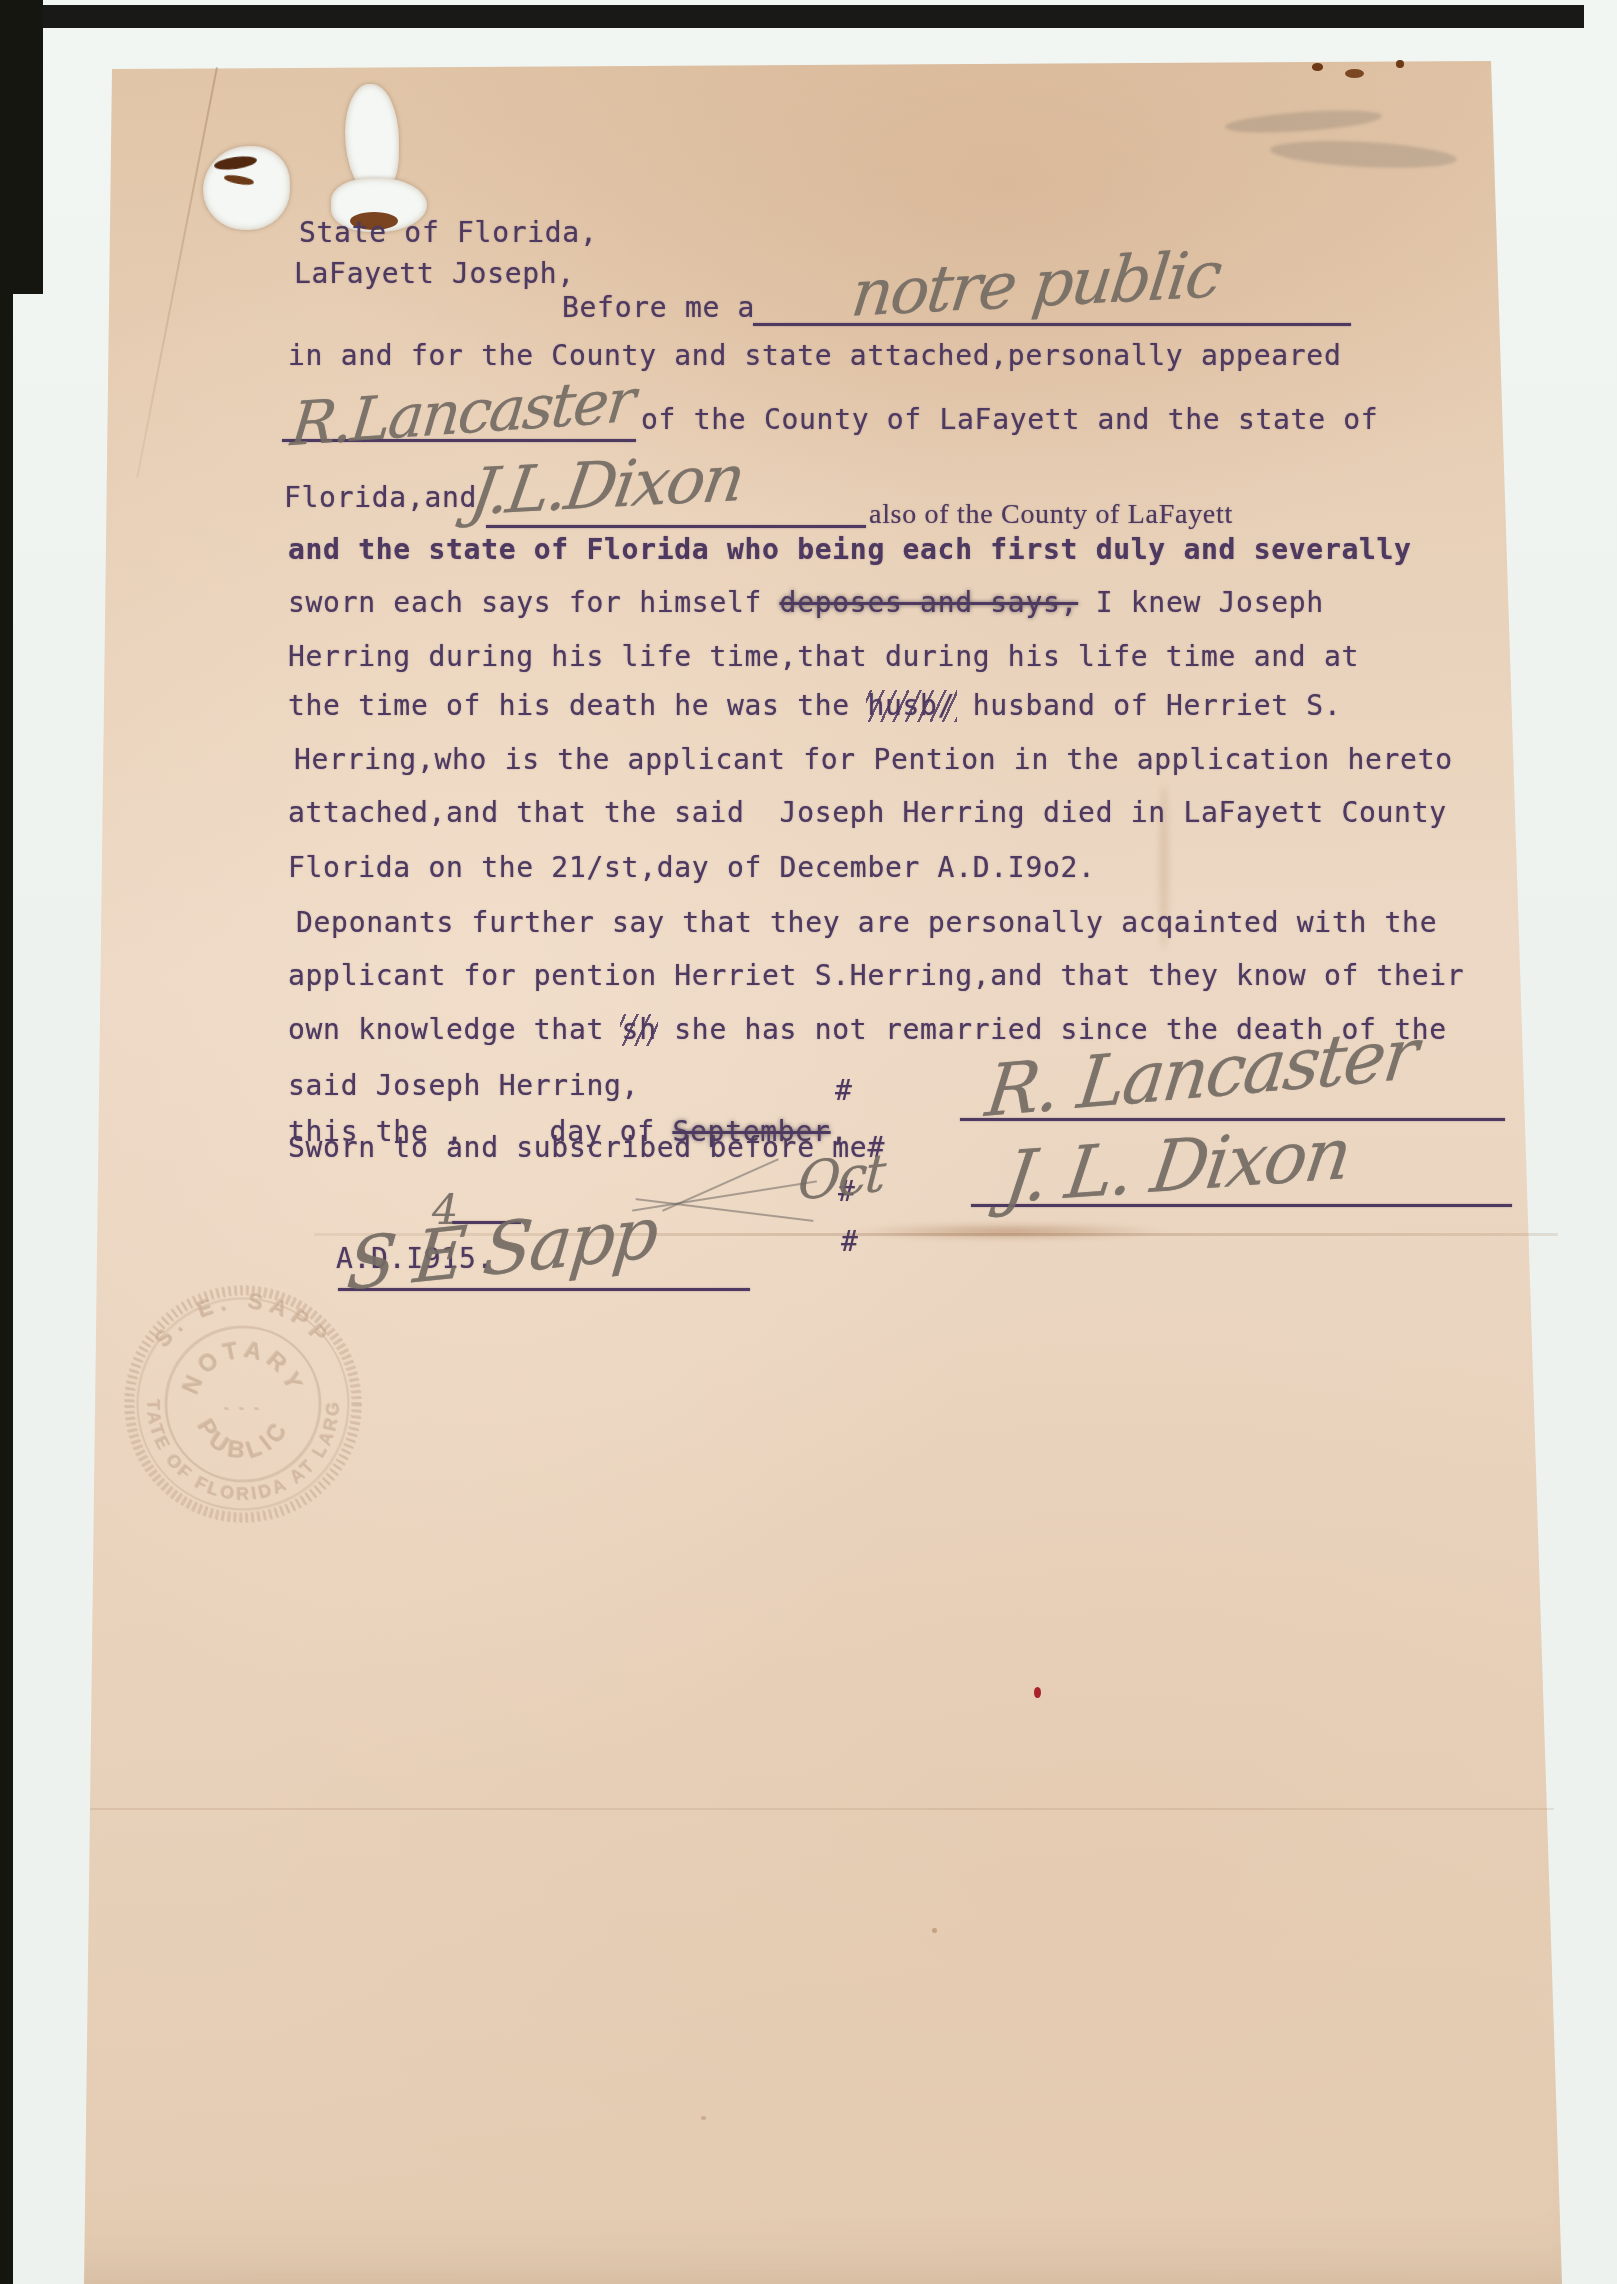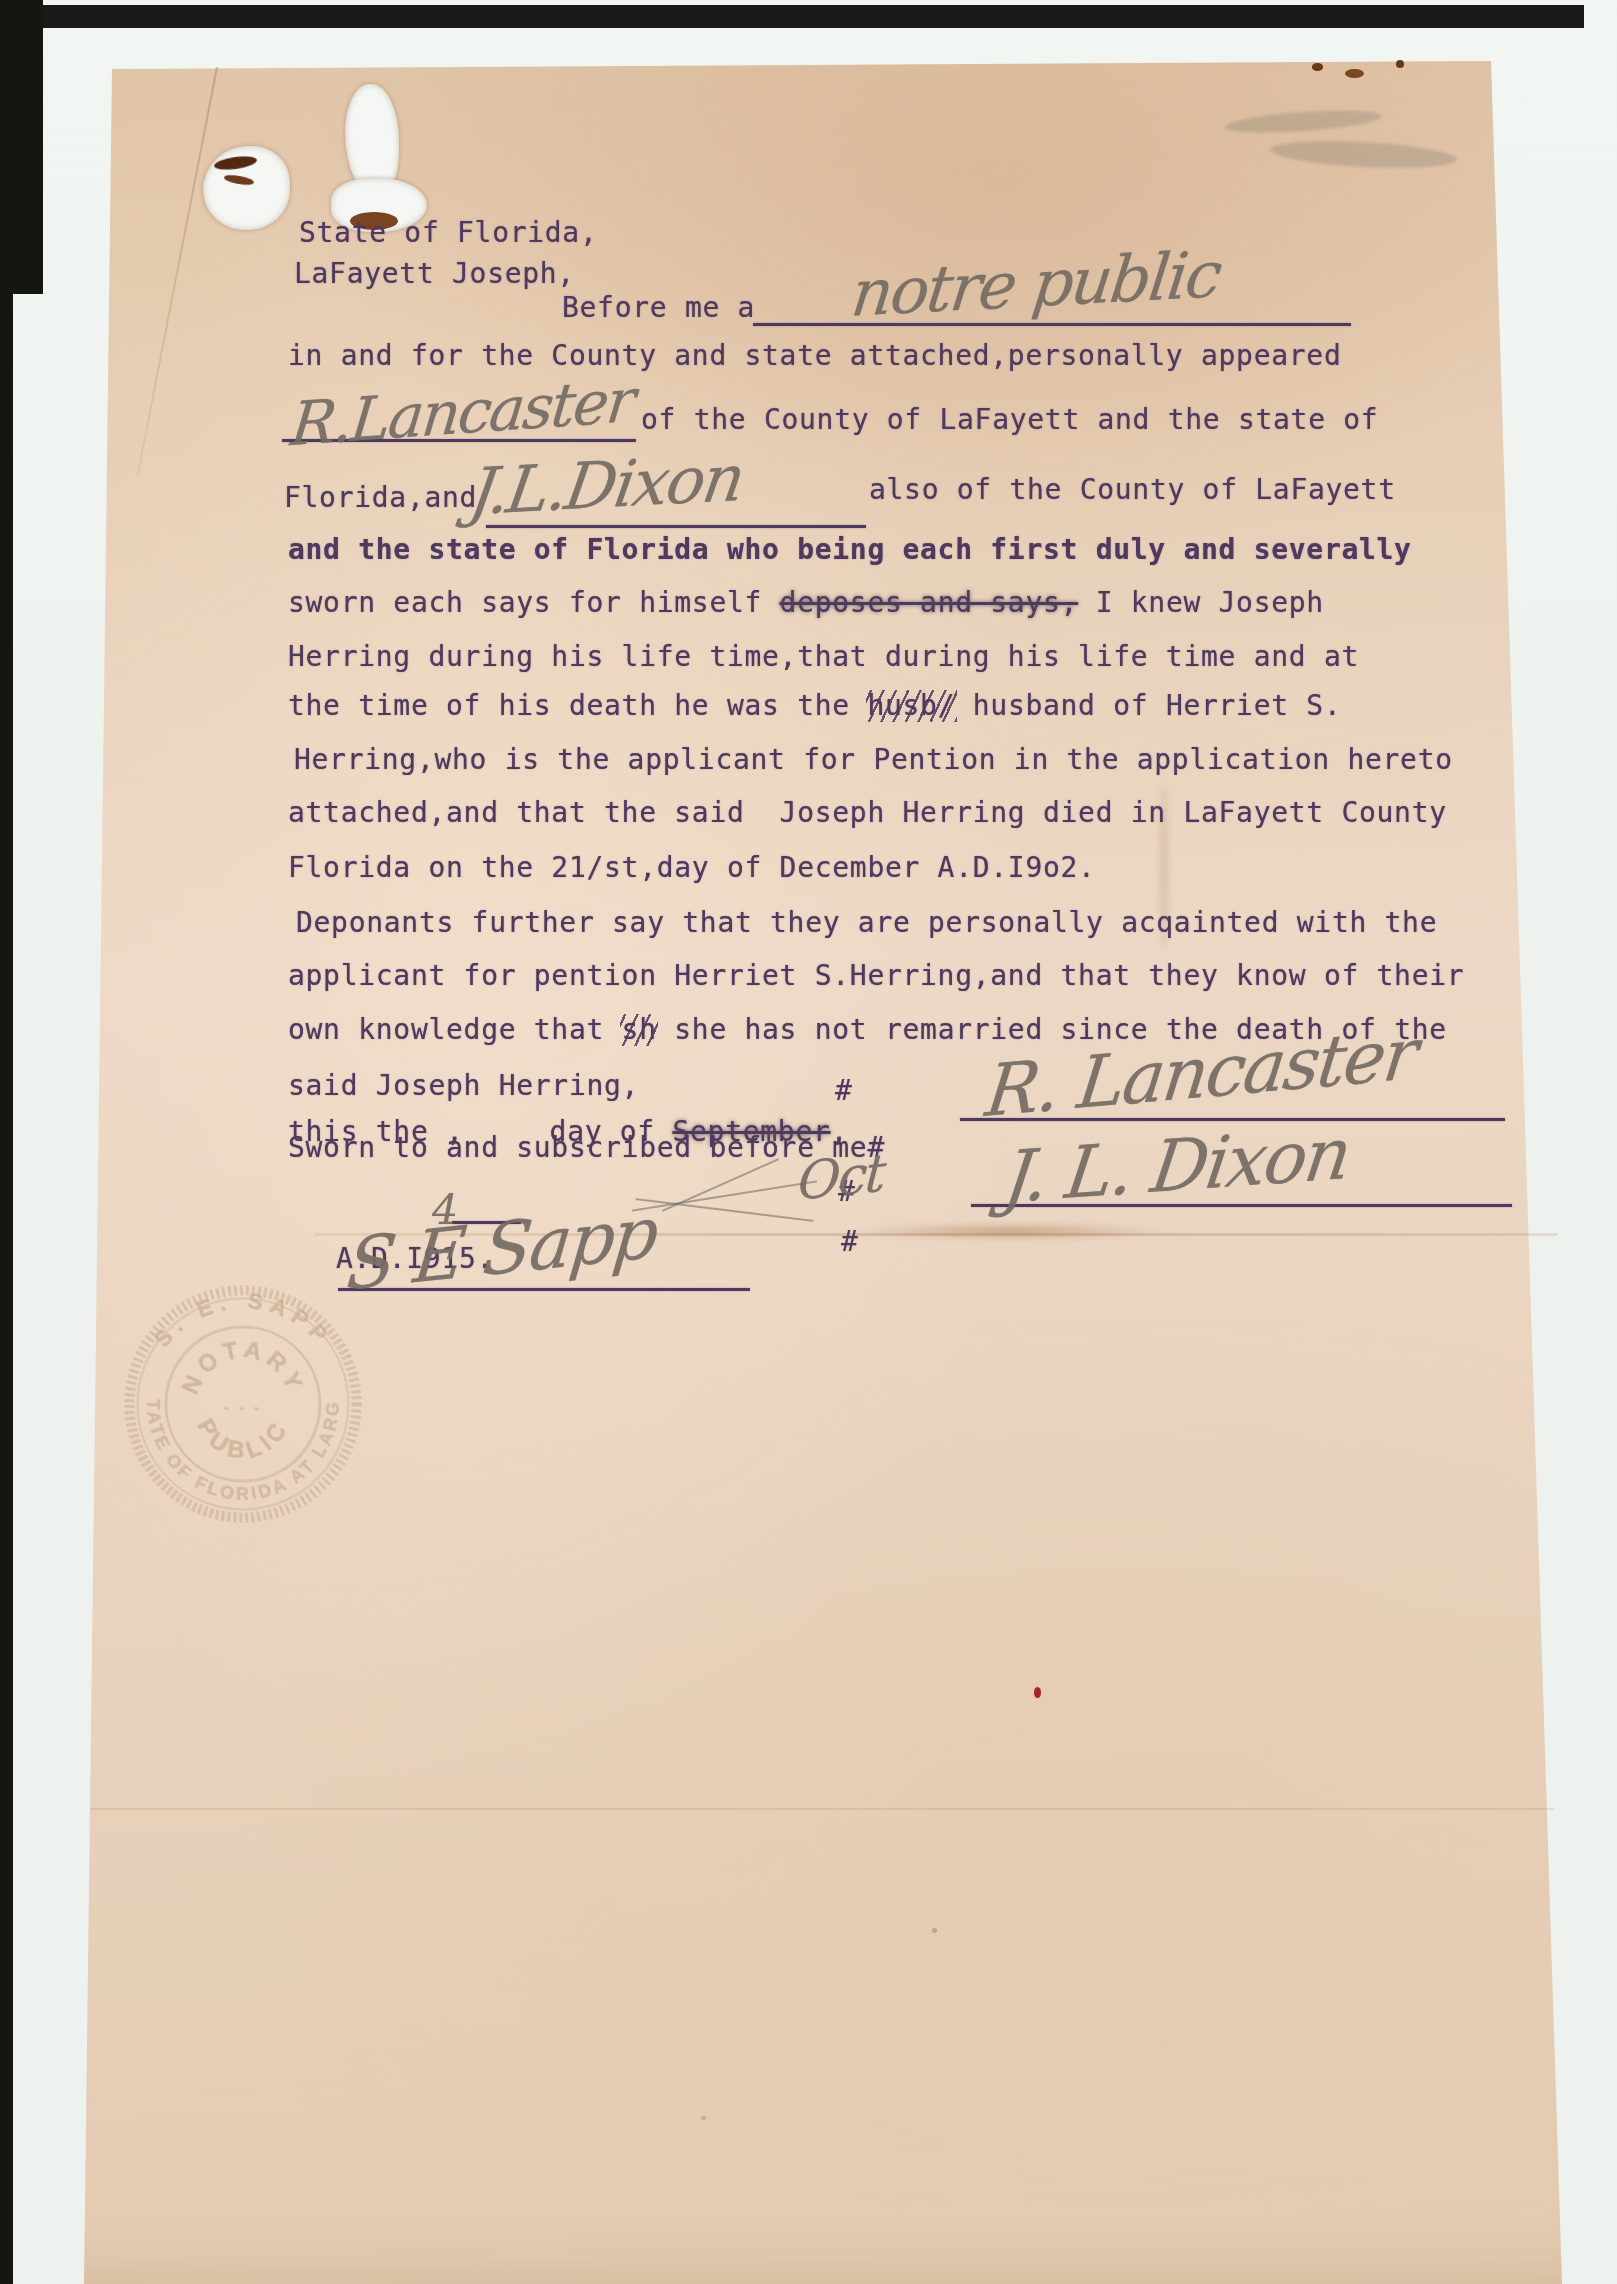--- a/index.html
+++ b/index.html
@@ -98,21 +98,21 @@
 
   <div class="typed" style="left:299px;top:219px;">State of Florida,</div>
   <div class="typed" style="left:294px;top:260px;">LaFayett Joseph,</div>
   <div class="typed" style="left:562px;top:294px;">Before me a</div>
   <div class="uline" style="left:753px;top:323px;width:598px;"></div>
   <div class="typed" style="left:288px;top:342px;">in and for the County and state attached,personally appeared</div>
   <div class="uline" style="left:282px;top:439px;width:354px;"></div>
   <div class="typed" style="left:641px;top:406px;">of the County of LaFayett and the state of</div>
   <div class="typed" style="left:284px;top:484px;">Florida,and</div>
   <div class="uline" style="left:486px;top:525px;width:380px;"></div>
-  <div class="typed" style="left:869px;top:476px;">also of the County of LaFayett</div>
+  <div class="typed" style="left:869px;top:500px;font-family:Liberation Serif, serif;">also of the County of LaFayett</div>
   <div class="typed" style="left:288px;top:536px;font-weight:bold;">and the state of Florida who being each first duly and severally</div>
   <div class="typed" style="left:288px;top:589px;"><span>sworn each says for himself </span><span class="struck">deposes and says,</span><span> I knew Joseph</span></div>
   <div class="typed" style="left:288px;top:643px;">Herring during his life time,that during his life time and at</div>
   <div class="typed" style="left:288px;top:684px;margin-top:8px;"><span>the time of his death he was the </span><span class="slashed">husb/</span><span> husband of Herriet S.</span></div>
   <div class="typed" style="left:294px;top:746px;">Herring,who is the applicant for Pention in the application hereto</div>
   <div class="typed" style="left:288px;top:799px;">attached,and that the said  Joseph Herring died in LaFayett County</div>
   <div class="typed" style="left:288px;top:854px;">Florida on the 21/st,day of December A.D.I9o2.</div>
   <div class="typed" style="left:296px;top:909px;">Deponants further say that they are personally acqainted with the</div>
   <div class="typed" style="left:288px;top:962px;">applicant for pention Herriet S.Herring,and that they know of their</div>
   <div class="typed" style="left:288px;top:1016px;"><span>own knowledge that </span><span class="slashed">sh</span><span> she has not remarried since the death of the</span></div>

